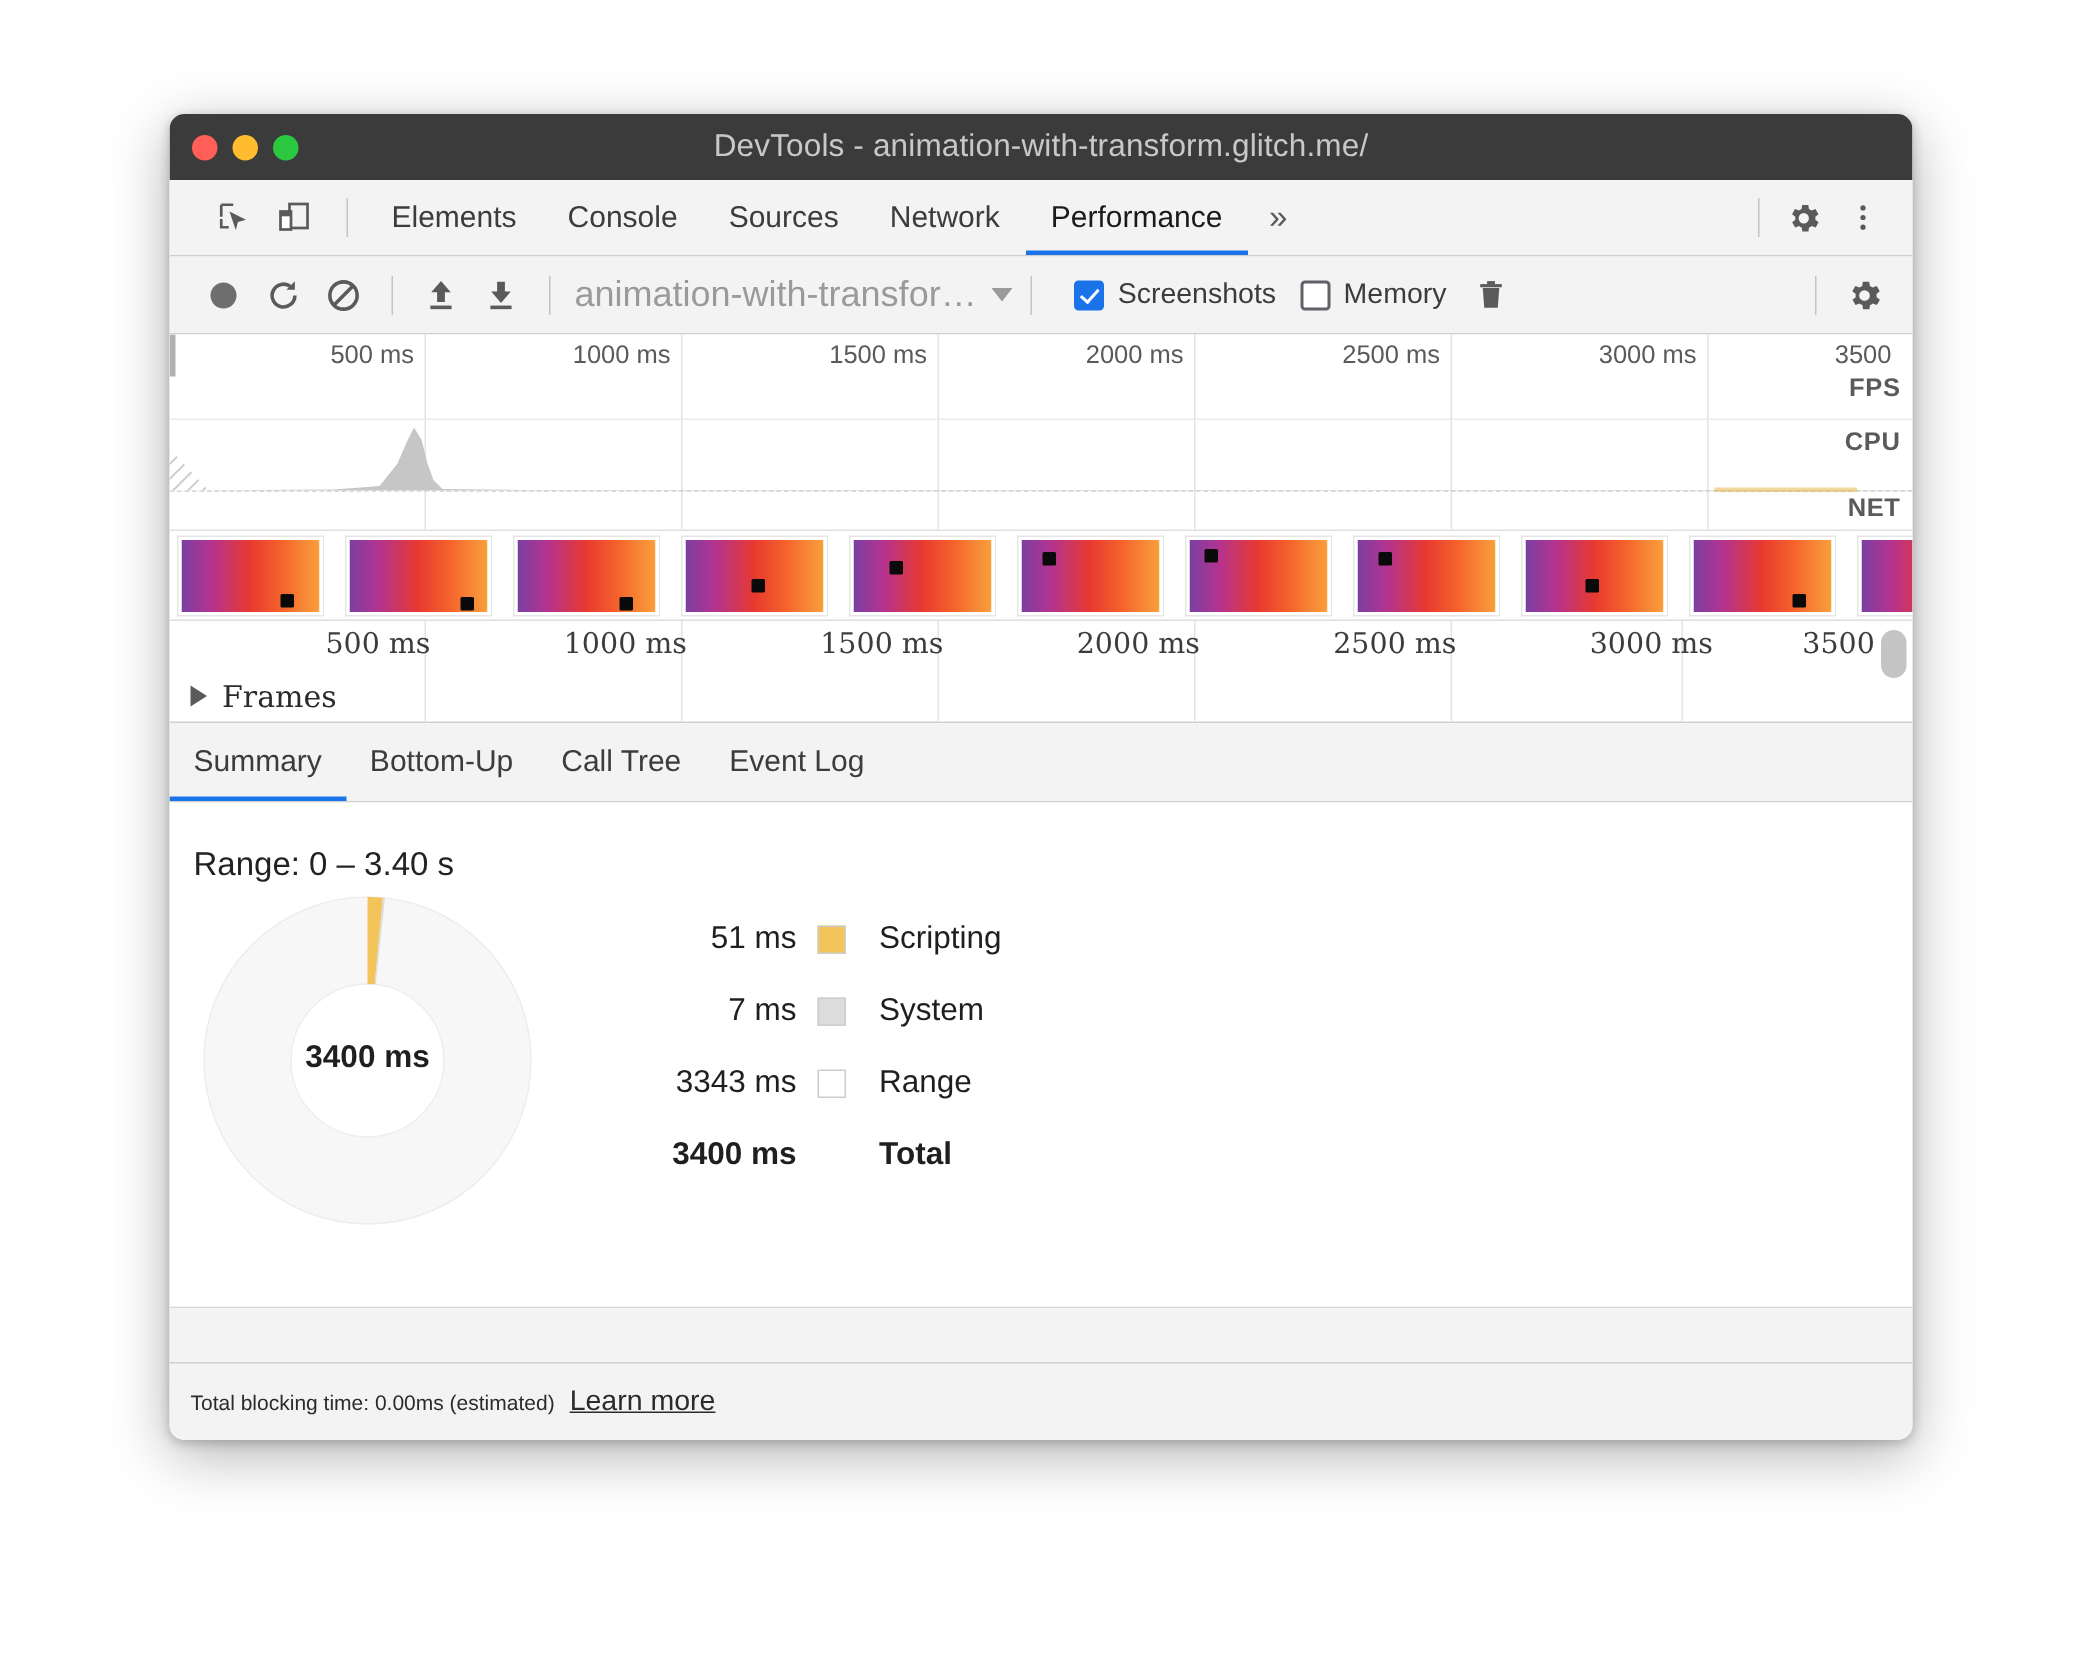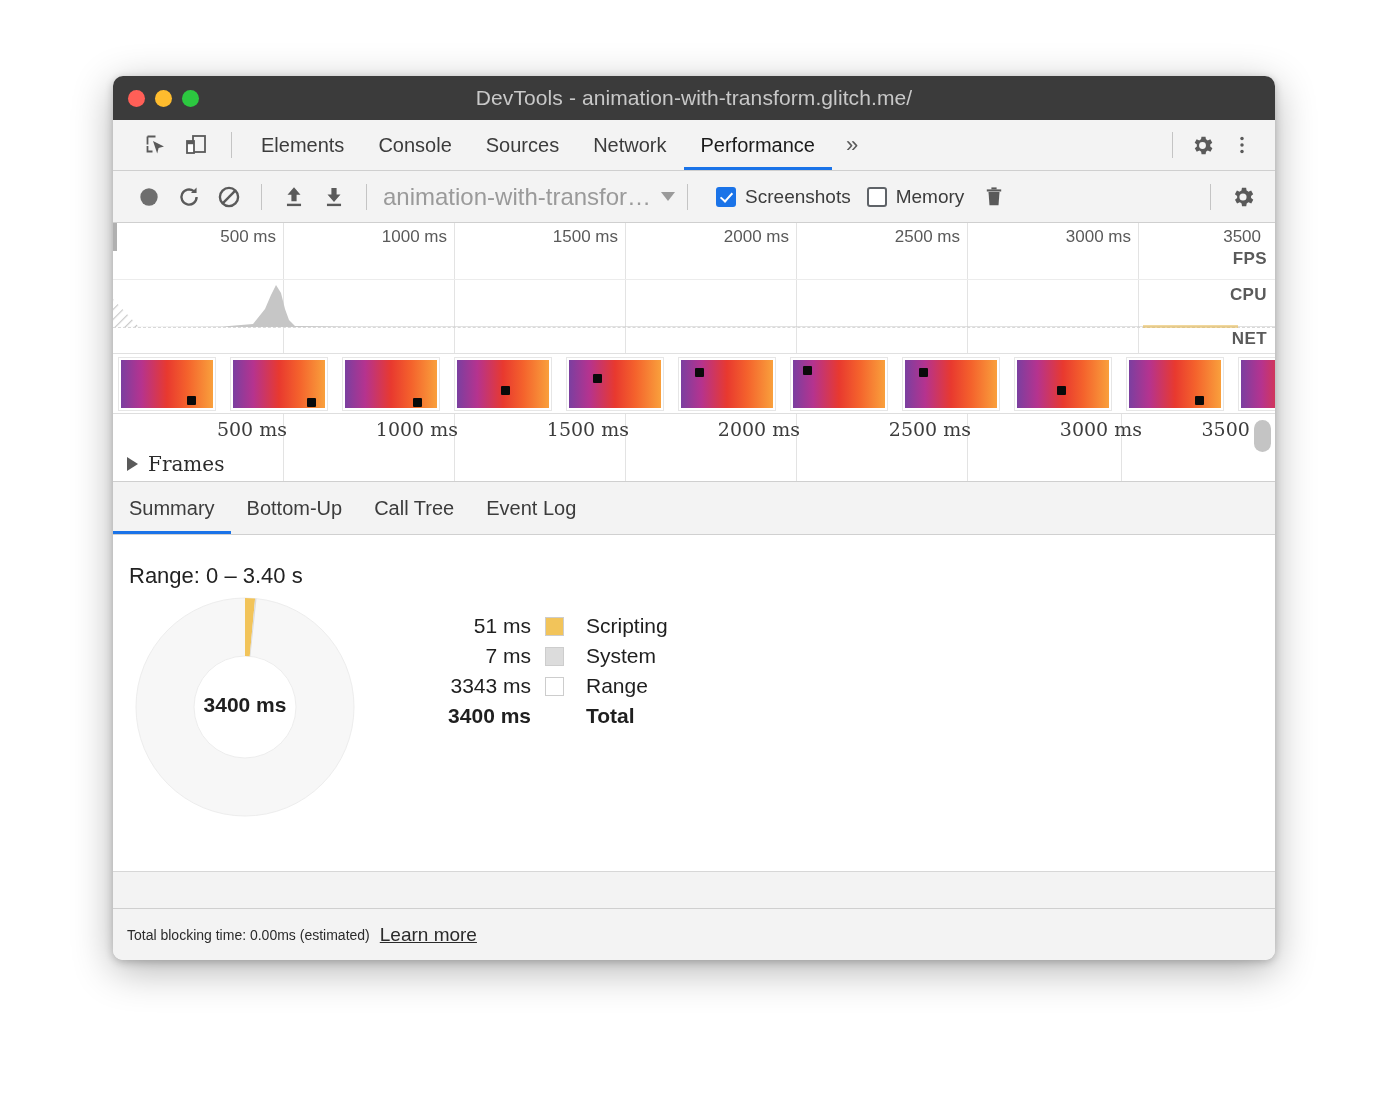--- a/index.html
+++ b/index.html
@@ -395,21 +395,21 @@
     font-size: 21px;
     font-weight: bold;
     color: #1f1f1f;
   }
   #legend {
     position: absolute;
     left: 300px;
     top: 78px;
     display: flex;
     flex-direction: column;
-    gap: 4px;
+    gap: 22px;
   }
   .lrow {
     display: flex;
     align-items: center;
     height: 26px;
   }
   .lval {
     width: 118px;
     text-align: right;
     font-size: 21px;

